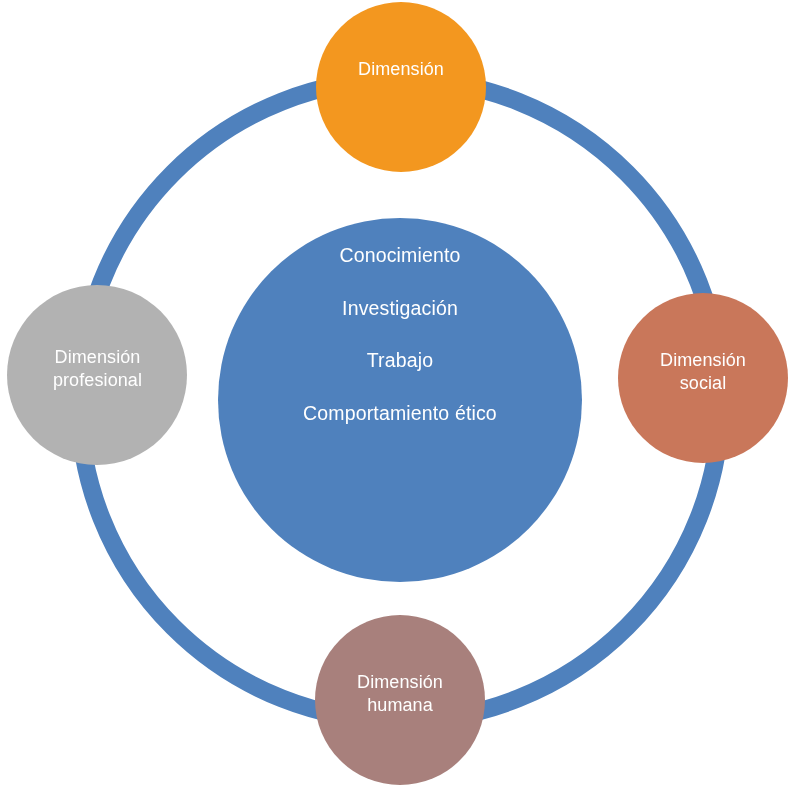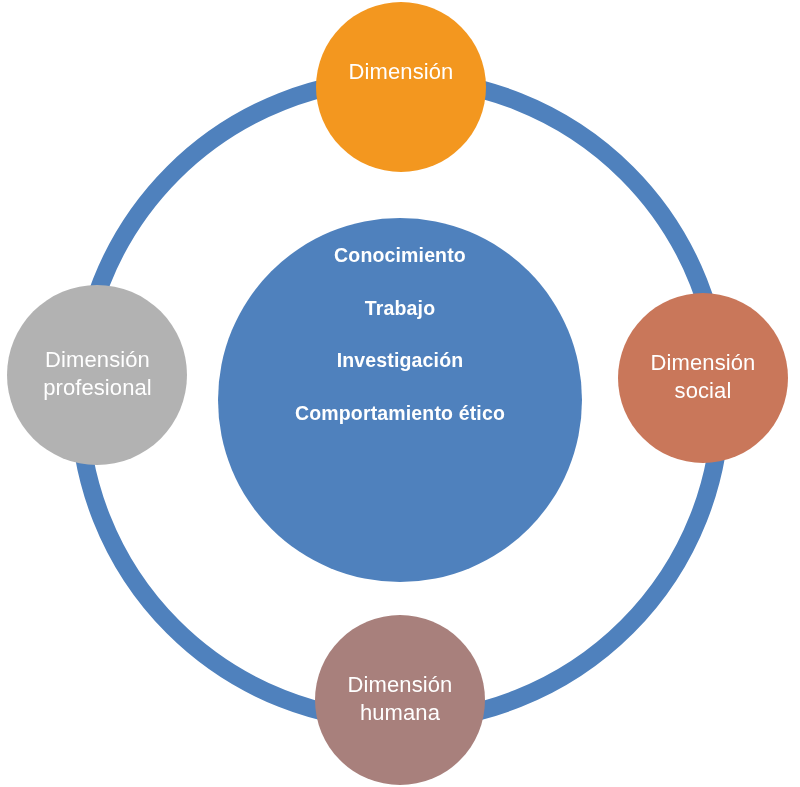--- a/index.html
+++ b/index.html
@@ -29,41 +29,41 @@
   .node-label {
     position: absolute;
     color: #ffffff;
     text-align: center;
     line-height: 1.28;
     pointer-events: none;
     -webkit-font-smoothing: antialiased;
   }
   
   .satellite-label {
-    font-size: 22px;
+    font-size: 18px;
     font-weight: 400;
     letter-spacing: 0.1px;
   }
   .satellite-label .line {
     display: block;
     white-space: nowrap;
   }
   
   #core-list {
     position: absolute;
     left: 218px;
     top: 246px;
     width: 364px;
     text-align: center;
   }
   #core-list .core-item {
     display: block;
     color: #ffffff;
     font-size: 19.5px;
-    font-weight: 700;
+    font-weight: 400;
     letter-spacing: 0.15px;
     line-height: 1;
     margin: 0 0 33px 0;
     white-space: nowrap;
   }
   #core-list .core-item:last-child {
     margin-bottom: 6px;
   }
 
   
@@ -95,22 +95,22 @@
 
     <circle cx="97" cy="375" r="90" fill="#B2B2B2"></circle>
 
     <circle cx="703" cy="378" r="85" fill="#C9775A"></circle>
 
     <circle cx="400" cy="700" r="85" fill="#A8807C"></circle>
   </svg>
 
   <div id="core-list">
     <span class="core-item">Conocimiento</span>
+    <span class="core-item">Investigación</span>
     <span class="core-item">Trabajo</span>
-    <span class="core-item">Investigación</span>
     <span class="core-item">Comportamiento ético</span>
   </div>
 
   <div id="label-intelectual" class="node-label satellite-label">
     <span class="line">Dimensión</span>
   </div>
 
   <div id="label-profesional" class="node-label satellite-label">
     <span class="line">Dimensión</span>
     <span class="line">profesional</span>

